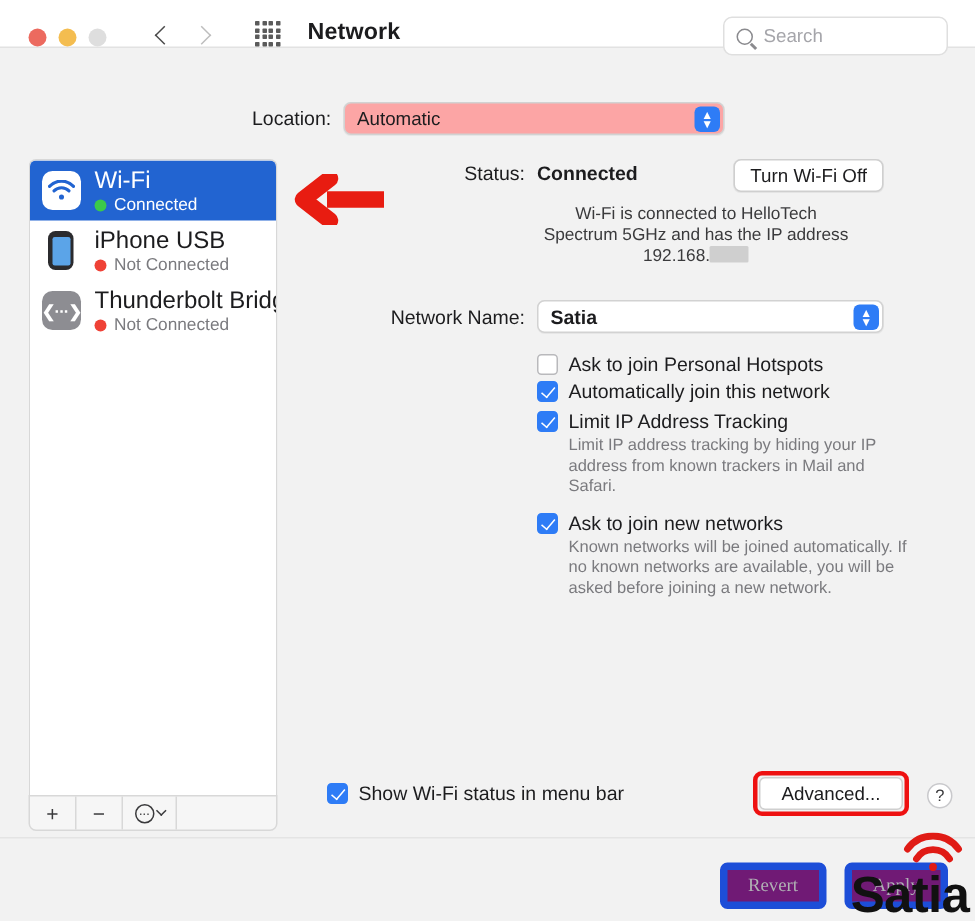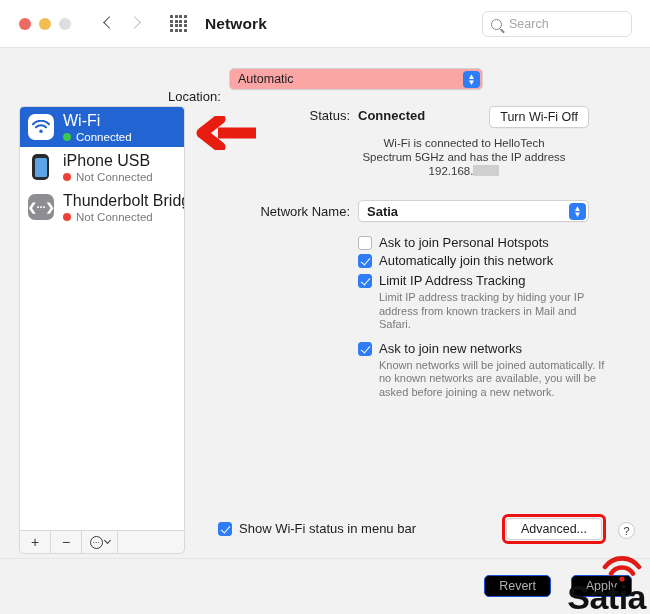--- a/index.html
+++ b/index.html
@@ -11,24 +11,24 @@
   }
   #app {
     position: relative;
     width: 650px; height: 614px;
     background: #f2f2f2;
   }
 
   
   .titlebar {
     position: absolute; top: 0; left: 0;
-    width: 650px; height: 48px;
+    width: 650px; height: 32px;
     background: #ffffff;
     border-bottom: 1px solid #e2e2e2;
-    display: flex; align-items: center;
+    display: flex; align-items: flex-end;
   }
   .traffic { display: flex; gap: 8px; margin-left: 19px; }
   .light { width: 12px; height: 12px; border-radius: 50%; }
   .light.red    { background: #ec6a5f; }
   .light.yellow { background: #f4bd50; }
   .light.gray   { background: #dedede; }
 
   .navarrows { display: flex; gap: 14px; margin-left: 31px; align-items: center; }
   .chev { width: 13px; height: 13px; position: relative; }
   .chev::before {
@@ -76,21 +76,21 @@
   }
   .searchbox .ph { margin-left: 7px; font-size: 12.5px; color: #a5a5aa; }
 
   
   .locrow {
     position: absolute; top: 68px; left: 0; width: 650px;
     display: flex; align-items: center;
   }
   .loclabel {
     position: absolute; left: 168px; top: 3px;
-    font-size: 13px; color: #1c1c1e; margin-top: 18px;
+    font-size: 13px; color: #1c1c1e;
   }
   .popup {
     position: absolute; left: 229px; top: 0;
     width: 254px; height: 22px;
     background: #fca5a5; border: 1px solid #d2d2d2; border-radius: 5px;
     display: flex; align-items: center;
     box-shadow: 0 0.5px 0.5px rgba(0,0,0,0.05);
   }
   .popup .val { font-size: 12.5px; color: #1c1c1e; margin-left: 8px; }
   .stepper {
@@ -264,23 +264,24 @@
     display: flex; align-items: center; justify-content: center;
   }
 
   .footer {
     position: absolute; left: 0; top: 558px; width: 650px; height: 56px;
     background: #f2f2f2;
     border-top: 1px solid #e4e4e4;
   }
   .fbtn {
     position: absolute; top: 16px;
-    background: #000000; border: 1px solid #1d4ed8; border-radius: 5px;
+    background: #701a75; border: 5px solid #1d4ed8; border-radius: 5px;
     font-size: 12.5px; color: #b0b0b4;
     padding: 3px 14px;
+    font-family: Liberation Serif, serif;
   }
   .fbtn.revert { right: 99px; }
   .fbtn.apply  { right: 18px; }
 
   
   .redarrow { position: absolute; left: 196px; top: 116px; }
   .satia {
     position: absolute; right: 4px; bottom: 0;
     font-size: 34px; font-weight: bold; color: #111;
     letter-spacing: -0.5px; line-height: 34px;

